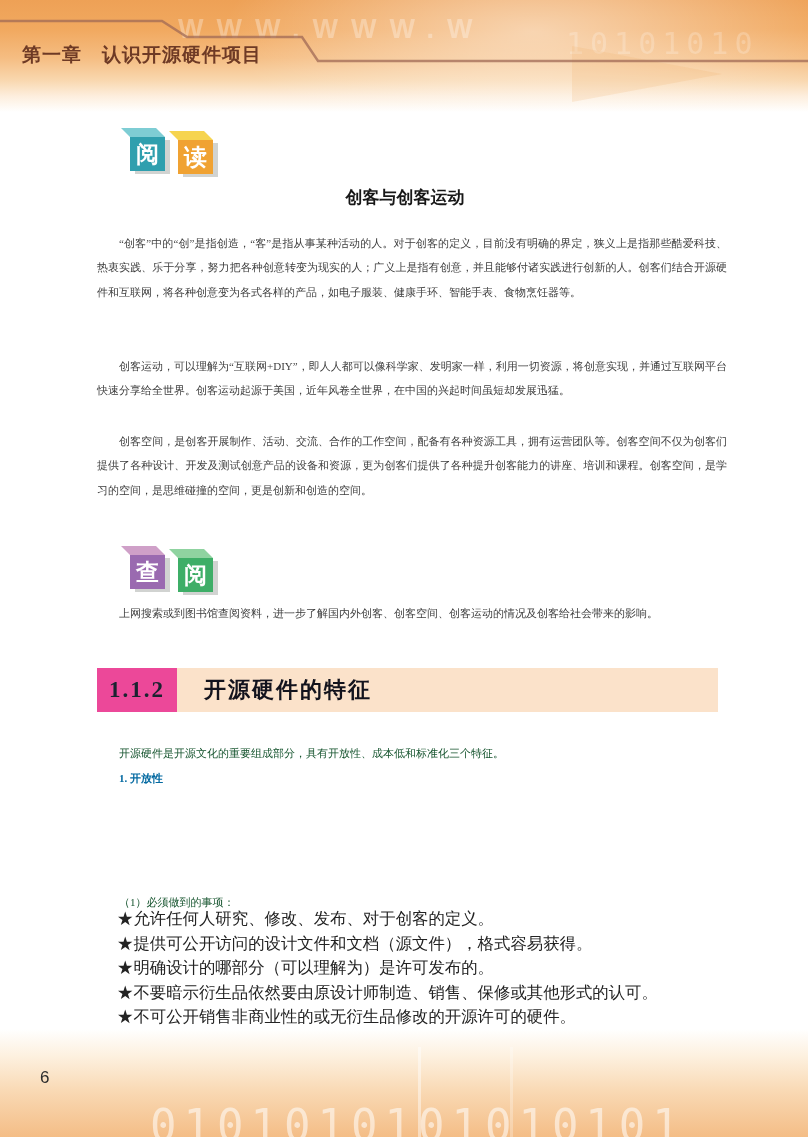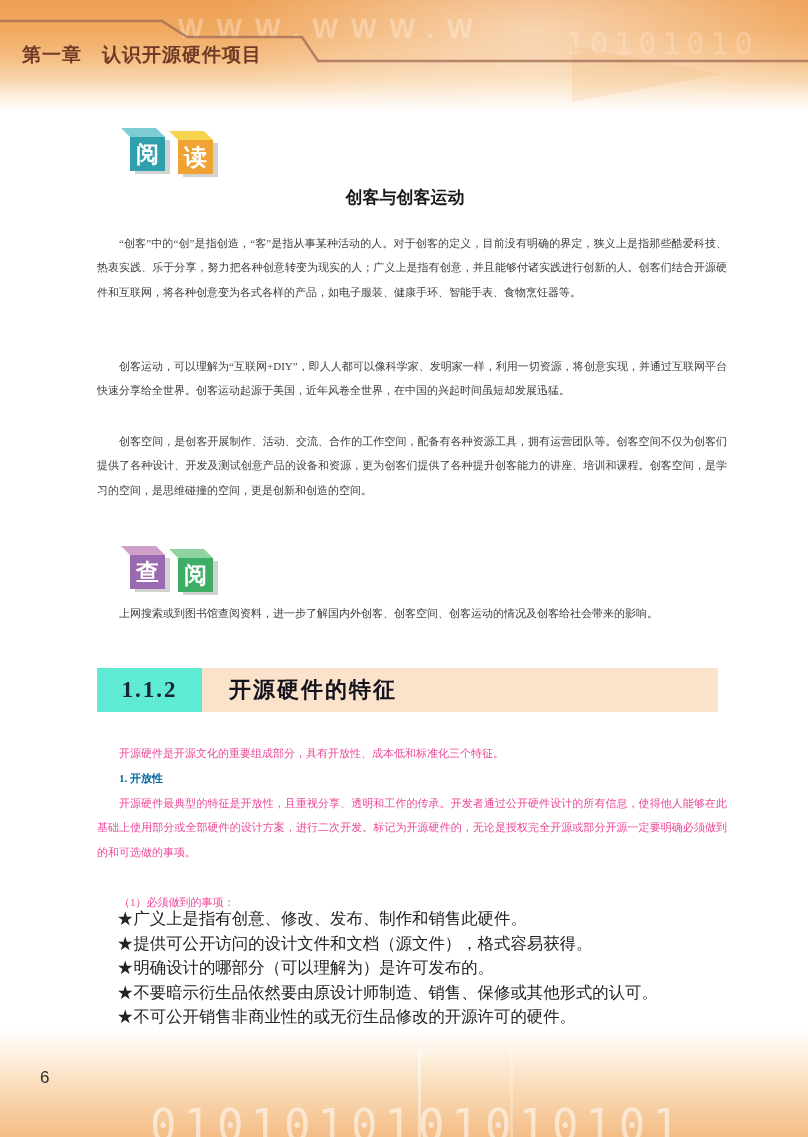--- a/index.html
+++ b/index.html
@@ -62,29 +62,29 @@
   .col { position:absolute; left:90px; width:630px; }
   .reading-title {
     text-align:center; font-family:Liberation Mono, monospace;
     font-weight:bold; font-size:17px; color:#171717;
   }
   p.body-par {
     margin:7px; font-size:11px; line-height:24.4px;
     text-align:justify; text-indent:2em;
   }
   .kai { color:#3d3d3d; }
-  .song { color:#ec4899; }
+  .song { color:#14532d; }
   .bold-sub { font-weight:bold; color:#0369a1; }
   
   .section-bar {
     position:absolute; left:97px; width:621px; height:44px; display:flex;
     background:#fbe2ca;
   }
   .section-num {
-    width:105px; height:44px; background:#5eead4;
+    width:80px; height:44px; background:#ec4899;
     display:flex; align-items:center; justify-content:center;
     font-weight:bold; font-size:23px; letter-spacing:2px; color:#1b2330;
   }
   .section-title {
     flex:1; line-height:44px; padding-left:27px;
     font-weight:bold; font-size:22px; letter-spacing:2px; color:#13131d;
   }
   
   ul.star-list { margin:0; padding:0; list-style:none; }
   ul.star-list li {
@@ -155,25 +155,24 @@
 
   <p class="col body-par kai" style="top:594px;">上网搜索或到图书馆查阅资料，进一步了解国内外创客、创客空间、创客运动的情况及创客给社会带来的影响。</p>
 
   <div class="section-bar" style="top:668px;">
     <div class="section-num">1.1.2</div>
     <div class="section-title">开源硬件的特征</div>
   </div>
 
   <p class="col body-par song" style="top:734px;">开源硬件是开源文化的重要组成部分，具有开放性、成本低和标准化三个特征。</p>
   <p class="col body-par song bold-sub" style="top:759px;">1. 开放性</p>
-  <p class="col body-par song" style="top:784px;">开源硬件最典型的特征是开放性，且重视分享、透明和工作的传承。开发者通过公开硬件设计的所有信息，使得他人能够在此基础上使用部分或全部硬件的设计方案，进行二次开发。标记为开源硬件的，无论是授权完全开源或部分开源一定要明确必须做到的和可选做的事项。</p>
   <p class="col body-par song" style="top:883px;">（1）必须做到的事项：</p>
 
   <ul class="col star-list" style="top:907px;">
-    <li>★广义上是指有创意、修改、发布、制作和销售此硬件。</li>
+    <li>★允许任何人研究、修改、发布、对于创客的定义。</li>
     <li>★提供可公开访问的设计文件和文档（源文件），格式容易获得。</li>
     <li>★明确设计的哪部分（可以理解为）是许可发布的。</li>
     <li>★不要暗示衍生品依然要由原设计师制造、销售、保修或其他形式的认可。</li>
     <li>★不可公开销售非商业性的或无衍生品修改的开源许可的硬件。</li>
   </ul>
 
   <div class="footer">
     <div class="footer-streak" style="left:418px;"></div>
     <div class="footer-streak" style="left:510px; opacity:.6;"></div>
 

